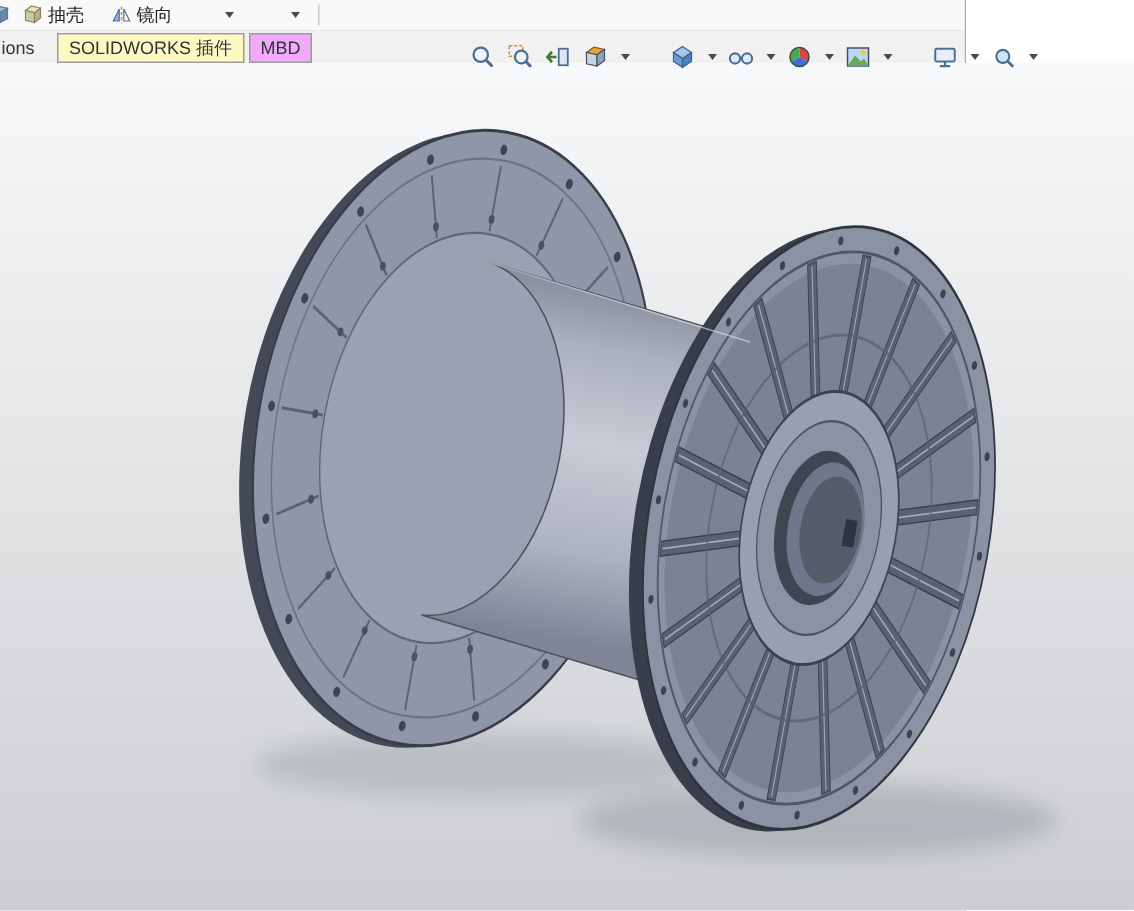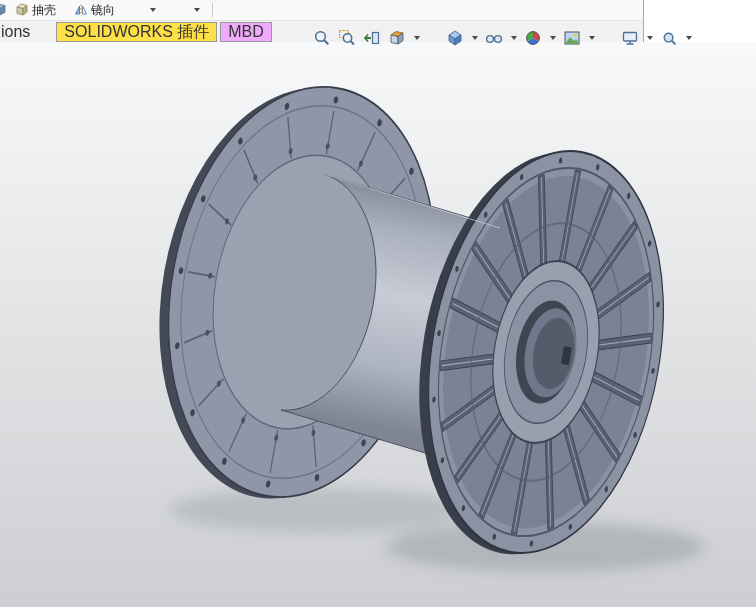--- a/index.html
+++ b/index.html
@@ -10,24 +10,24 @@
   .ribbon-strip{height:20px;display:flex;align-items:center;background:#f9f9f9;border-bottom:1px solid #e3e3e3;font-size:12px;color:#222;overflow:hidden;white-space:nowrap;}
   .rbtn{display:flex;align-items:center;gap:3px;height:18px;padding:0 5px;cursor:default;}
   .rbtn .ic{display:flex;align-items:center;}
   .rbtn.partial{margin-left:-6px;padding:0 2px;}
   .dcaret{width:0;height:0;border-left:3.5px solid transparent;border-right:3.5px solid transparent;border-top:4.5px solid #4a4a4a;}
   .caret-btn{display:flex;align-items:center;justify-content:center;width:14px;height:16px;margin-left:26px;}
   .caret-btn.second{margin-left:30px;}
   .vsep{width:1px;height:14px;background:#c9c9c9;margin-left:8px;}
 
   
-  .tab-row{height:22px;background:#f1f1f1;display:flex;align-items:center;font-size:16px;color:#333;border-bottom:1px solid #d6d7d8;}
+  .tab-row{height:22px;background:#f1f1f1;display:flex;align-items:center;font-size:12px;color:#333;border-bottom:1px solid #d6d7d8;}
   .tab{height:18px;line-height:18px;padding:0 7px;}
   .tab.cut{padding:0 4px 0 1px;}
-  .tab.boxed{border:1px solid #9b9b9b;background:#fde047;margin-left:22px;}
+  .tab.boxed{border:1px solid #9b9b9b;background:#fef9c3;margin-left:11px;}
   .tab.boxed.dim{background:#f0abfc;margin-left:3px;}
 
   
   .viewport{position:absolute;top:42px;left:0;width:756px;height:565px;}
   svg.scene{position:absolute;left:0;top:0;width:756px;height:565px;display:block;}
 
   
   .headsup{position:absolute;top:27px;left:312px;height:22px;display:flex;align-items:center;gap:5px;z-index:10;}
   .hicon{width:20px;height:20px;display:flex;align-items:center;justify-content:center;border-radius:2px;}
   .hicon svg{display:block;}

